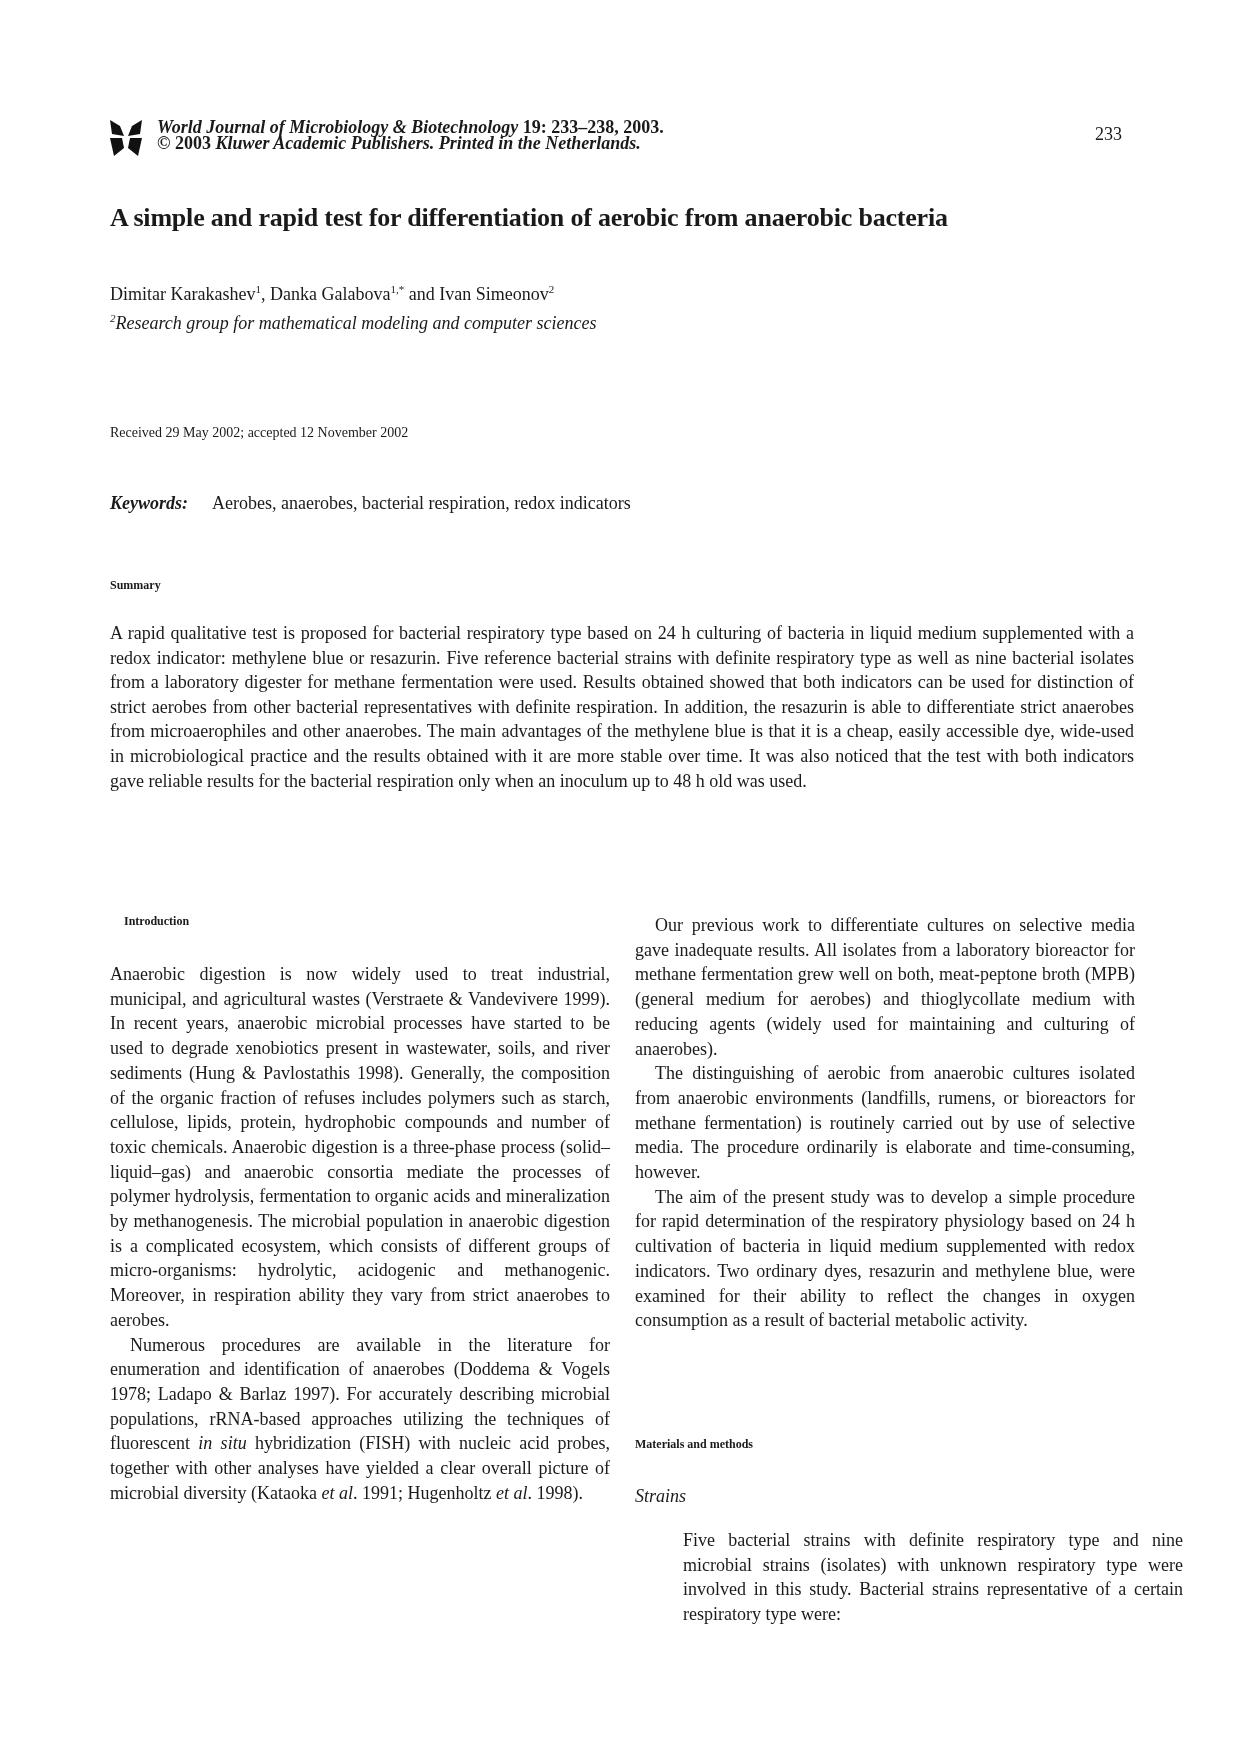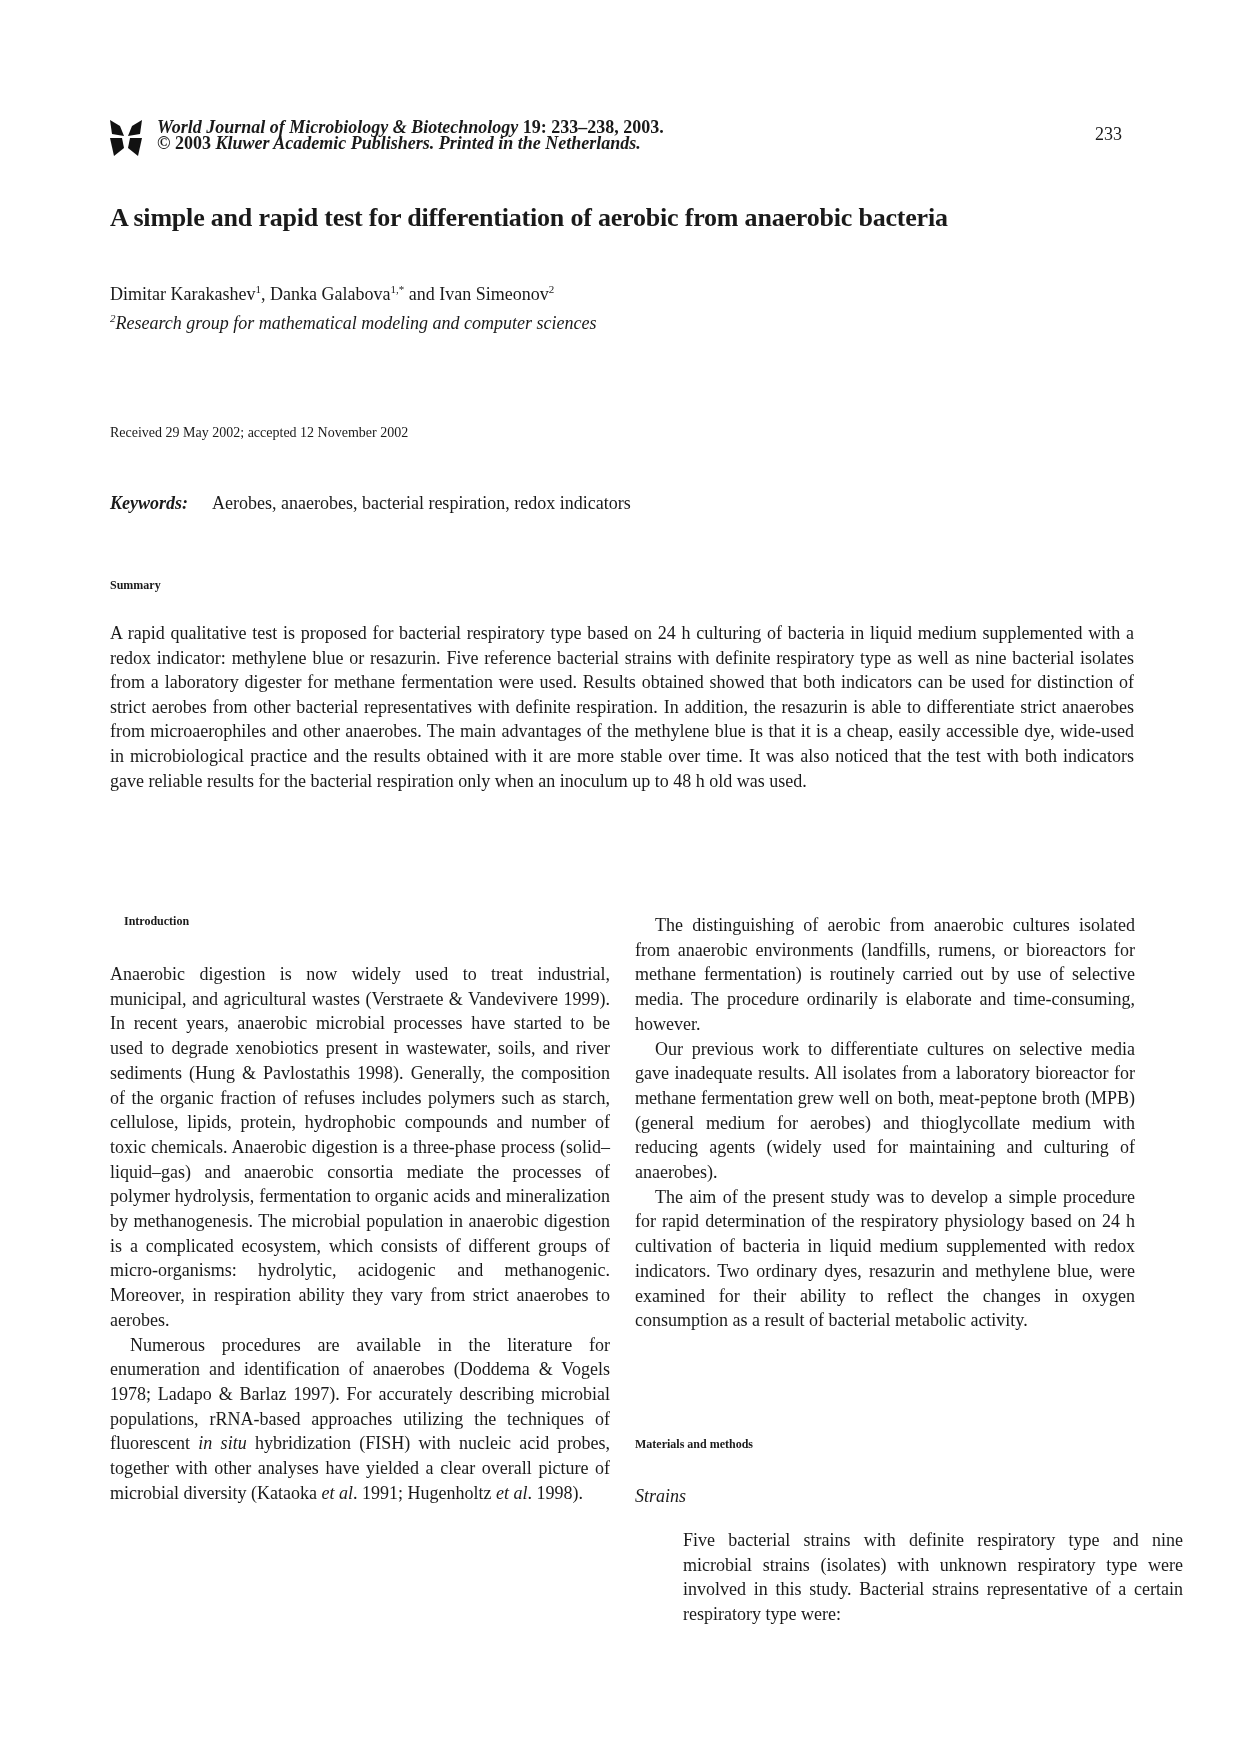--- a/index.html
+++ b/index.html
@@ -78,22 +78,22 @@
 <div class="abs h summary-h">Summary</div>
 <div class="abs summary">A rapid qualitative test is proposed for bacterial respiratory type based on 24 h culturing of bacteria in liquid medium supplemented with a redox indicator: methylene blue or resazurin. Five reference bacterial strains with definite respiratory type as well as nine bacterial isolates from a laboratory digester for methane fermentation were used. Results obtained showed that both indicators can be used for distinction of strict aerobes from other bacterial representatives with definite respiration. In addition, the resazurin is able to differentiate strict anaerobes from microaerophiles and other anaerobes. The main advantages of the methylene blue is that it is a cheap, easily accessible dye, wide-used in microbiological practice and the results obtained with it are more stable over time. It was also noticed that the test with both indicators gave reliable results for the bacterial respiration only when an inoculum up to 48 h old was used.</div>
 
 <div class="abs h intro-h">Introduction</div>
 <div class="abs col left-col">
   <p>Anaerobic digestion is now widely used to treat industrial, municipal, and agricultural wastes (Verstraete &amp; Vandevivere 1999). In recent years, anaerobic microbial processes have started to be used to degrade xenobiotics present in wastewater, soils, and river sediments (Hung &amp; Pavlostathis 1998). Generally, the composition of the organic fraction of refuses includes polymers such as starch, cellulose, lipids, protein, hydrophobic compounds and number of toxic chemicals. Anaerobic digestion is a three-phase process (solid–liquid–gas) and anaerobic consortia mediate the processes of polymer hydrolysis, fermentation to organic acids and mineralization by methanogenesis. The microbial population in anaerobic digestion is a complicated ecosystem, which consists of different groups of micro-organisms: hydrolytic, acidogenic and methanogenic. Moreover, in respiration ability they vary from strict anaerobes to aerobes.</p>
   <p class="ind"><span>Numerous procedures are available in the literature for enumeration and identification of anaerobes (Doddema &amp; Vogels 1978; Ladapo &amp; Barlaz 1997). For accurately describing microbial populations, rRNA-based approaches utilizing the techniques of fluorescent </span><i>in situ</i><span> hybridization (FISH) with nucleic acid probes, together with other analyses have yielded a clear overall picture of microbial diversity (Kataoka </span><i>et al</i><span>. 1991; Hugenholtz </span><i>et al</i><span>. 1998).</span></p>
 </div>
 
 <div class="abs col right-col">
+  <p class="ind">Our previous work to differentiate cultures on selective media gave inadequate results. All isolates from a laboratory bioreactor for methane fermentation grew well on both, meat-peptone broth (MPB) (general medium for aerobes) and thioglycollate medium with reducing agents (widely used for maintaining and culturing of anaerobes).</p>
   <p class="ind">The distinguishing of aerobic from anaerobic cultures isolated from anaerobic environments (landfills, rumens, or bioreactors for methane fermentation) is routinely carried out by use of selective media. The procedure ordinarily is elaborate and time-consuming, however.</p>
-  <p class="ind">Our previous work to differentiate cultures on selective media gave inadequate results. All isolates from a laboratory bioreactor for methane fermentation grew well on both, meat-peptone broth (MPB) (general medium for aerobes) and thioglycollate medium with reducing agents (widely used for maintaining and culturing of anaerobes).</p>
   <p class="ind">The aim of the present study was to develop a simple procedure for rapid determination of the respiratory physiology based on 24 h cultivation of bacteria in liquid medium supplemented with redox indicators. Two ordinary dyes, resazurin and methylene blue, were examined for their ability to reflect the changes in oxygen consumption as a result of bacterial metabolic activity.</p>
 </div>
 
 <div class="abs h mm-h">Materials and methods</div>
 <div class="abs strains-h">Strains</div>
 <div class="abs col strains-col">
   <p>Five bacterial strains with definite respiratory type and nine microbial strains (isolates) with unknown respiratory type were involved in this study. Bacterial strains representative of a certain respiratory type were:</p>
 </div>
 
 </body></html>

